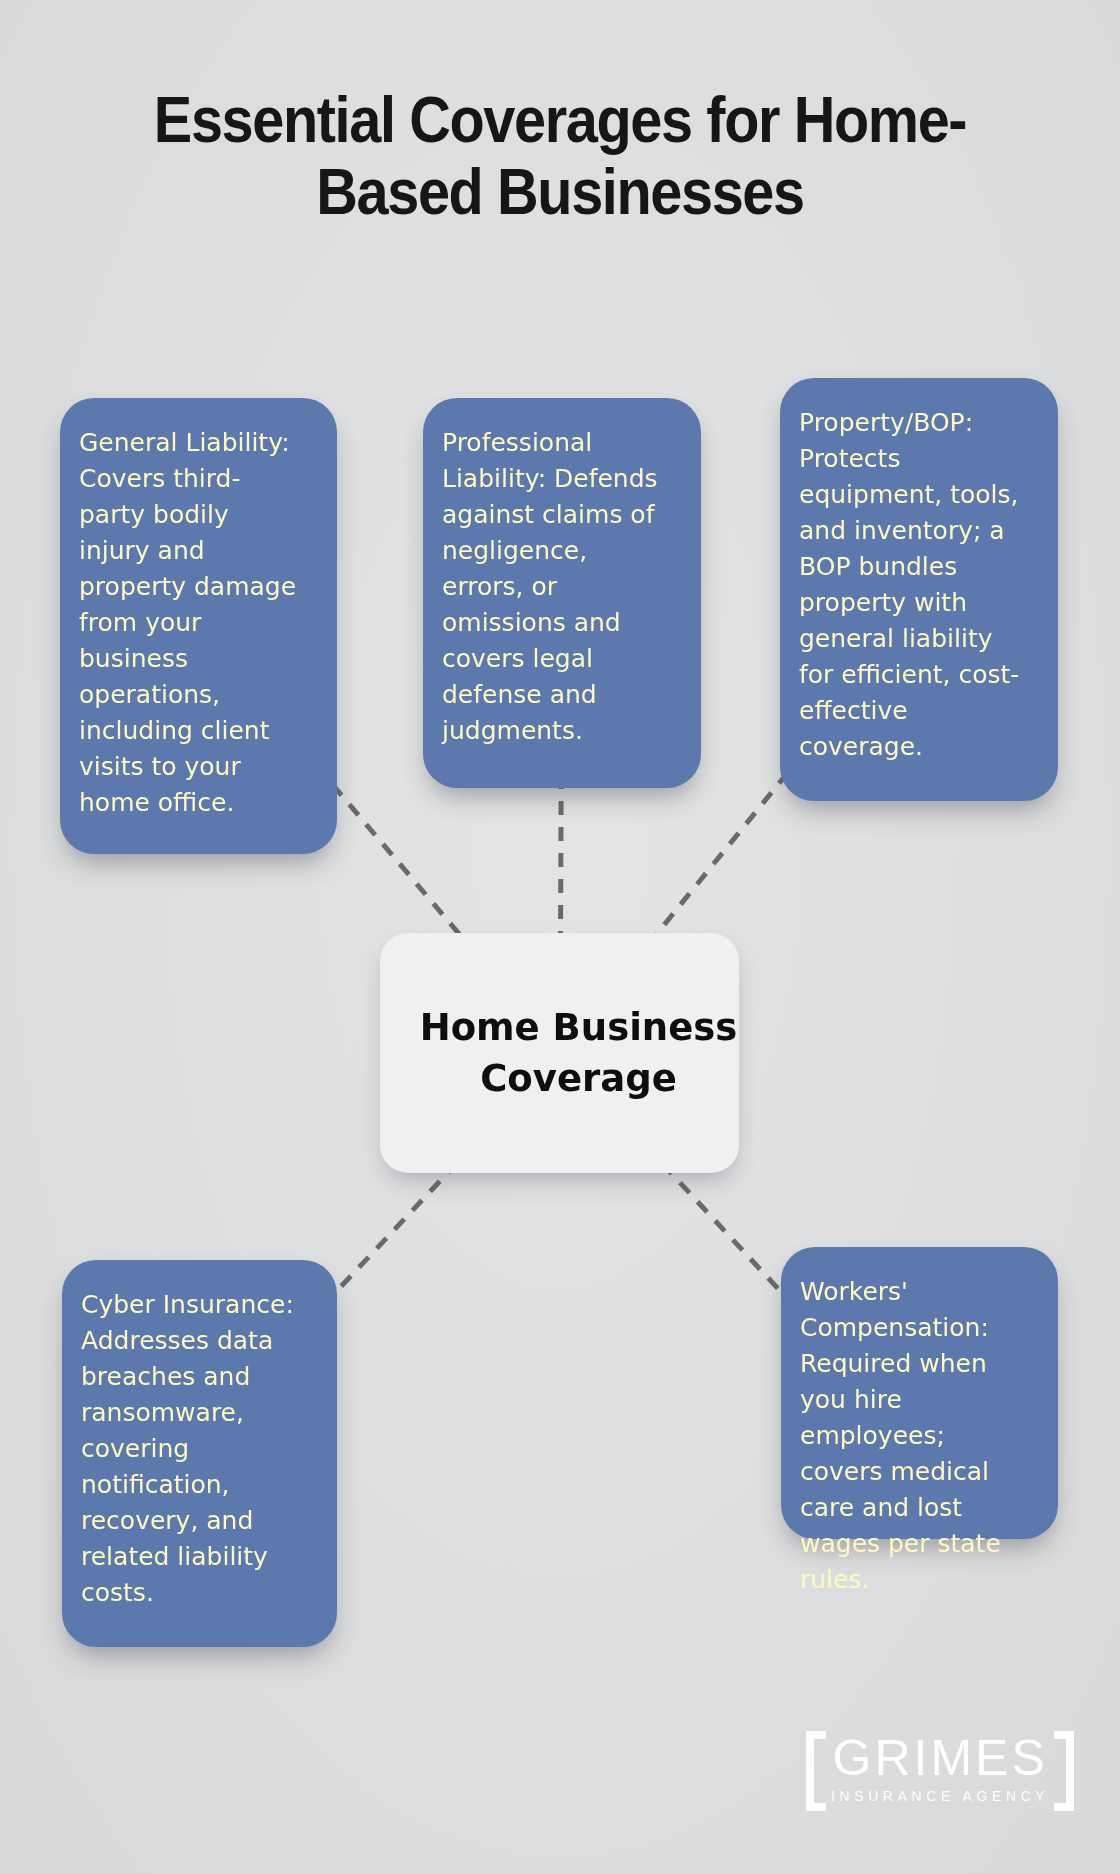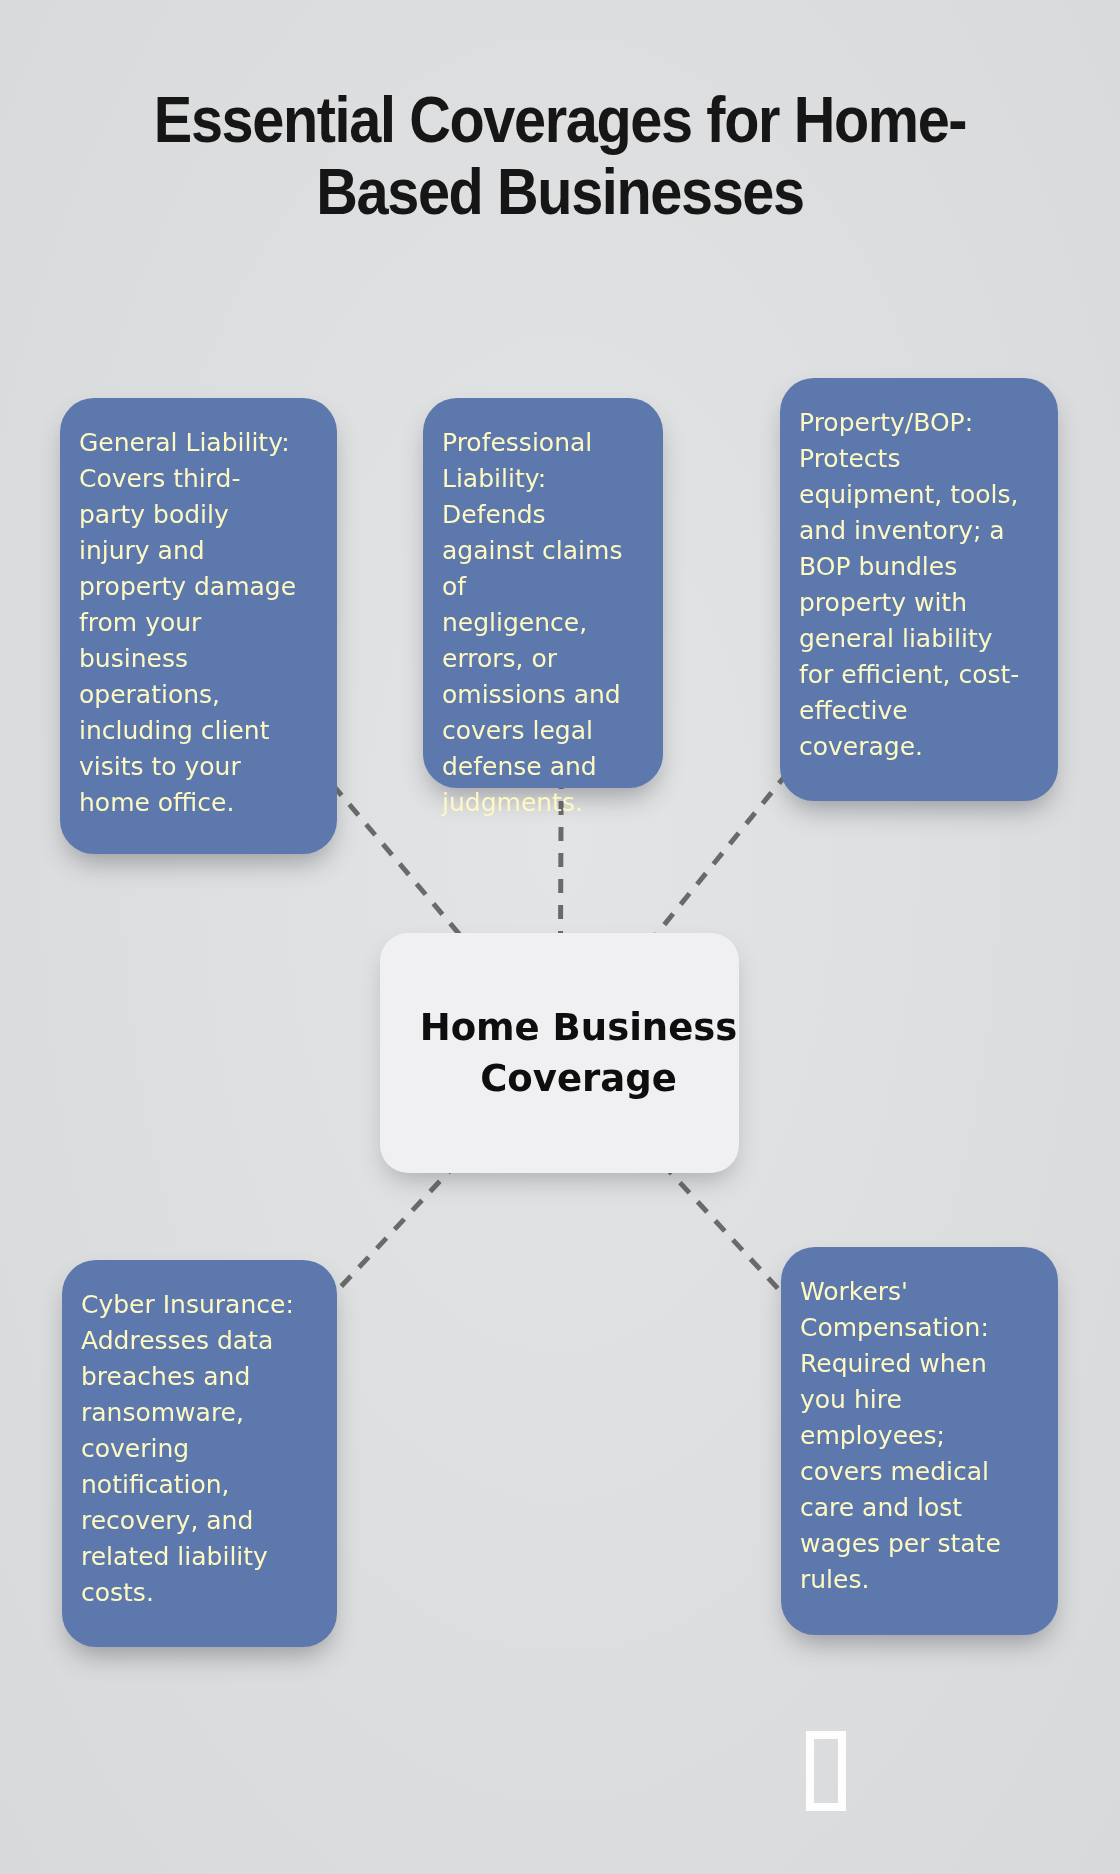--- a/index.html
+++ b/index.html
@@ -46,24 +46,24 @@
     background: #5c78ac;
     border-radius: 34px;
     color: #fef9c3;
     font-size: 25px;
     line-height: 36px;
     padding: 27px 22px 26px 19px;
     white-space: pre-line;
     box-shadow: 0 14px 26px -6px rgba(70, 75, 85, 0.45);
   }
   .card1 { left: 60px;  top: 398px;  width: 277px; height: 456px; }
-  .card2 { left: 423px; top: 398px;  width: 240px; height: 390px; }
+  .card2 { left: 423px; top: 398px;  width: 278px; height: 390px; }
   .card3 { left: 780px; top: 378px;  width: 278px; height: 423px; }
   .card4 { left: 62px;  top: 1245px; width: 275px; height: 387px; margin-top: 15px; }
-  .card5 { left: 781px; top: 1247px; width: 277px; height: 388px; }
+  .card5 { left: 781px; top: 1247px; width: 277px; height: 292px; }
 
   .center-node {
     position: absolute;
     z-index: 2;
     left: 380px;
     top: 933px;
     width: 359px;
     height: 240px;
     background: #f0f0f2;
     border-radius: 28px;
@@ -189,16 +189,20 @@
 wages per state
 rules.</div>
 
   <div class="center-node">
     <div class="label">Home Business
 Coverage</div>
   </div>
 
   <div class="logo">
     <div class="bracket left"></div>
+    <div class="logo-text">
+      <div class="logo-name">GRIMES</div>
+      <div class="logo-sub">INSURANCE AGENCY</div>
+    </div>
     <div class="bracket right"></div>
   </div>
 
 </div>
 
 </body></html>

